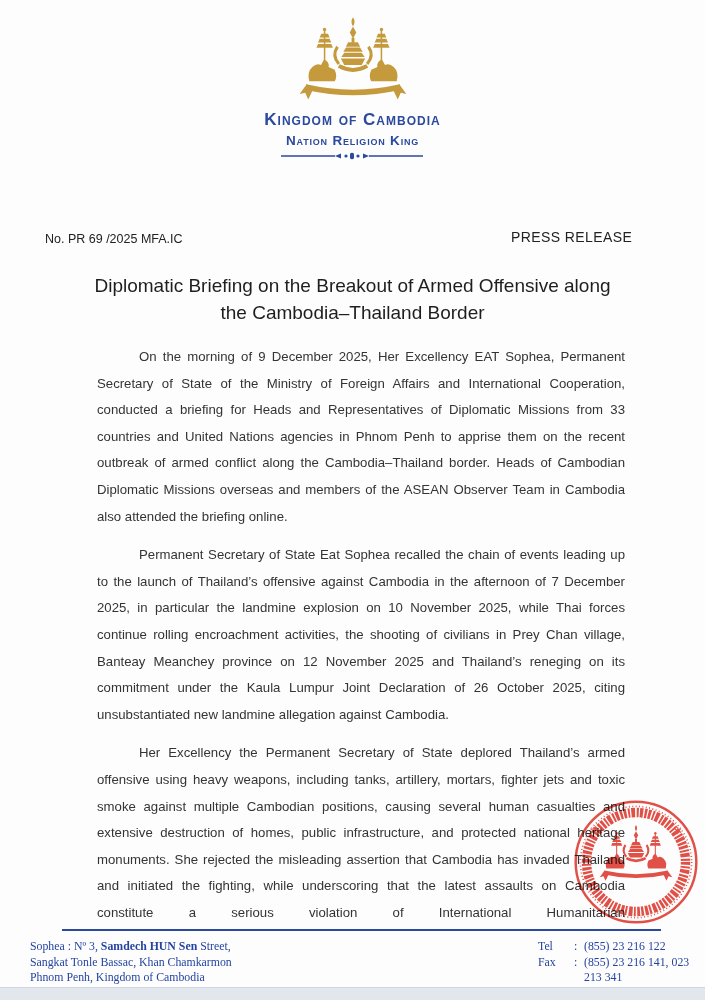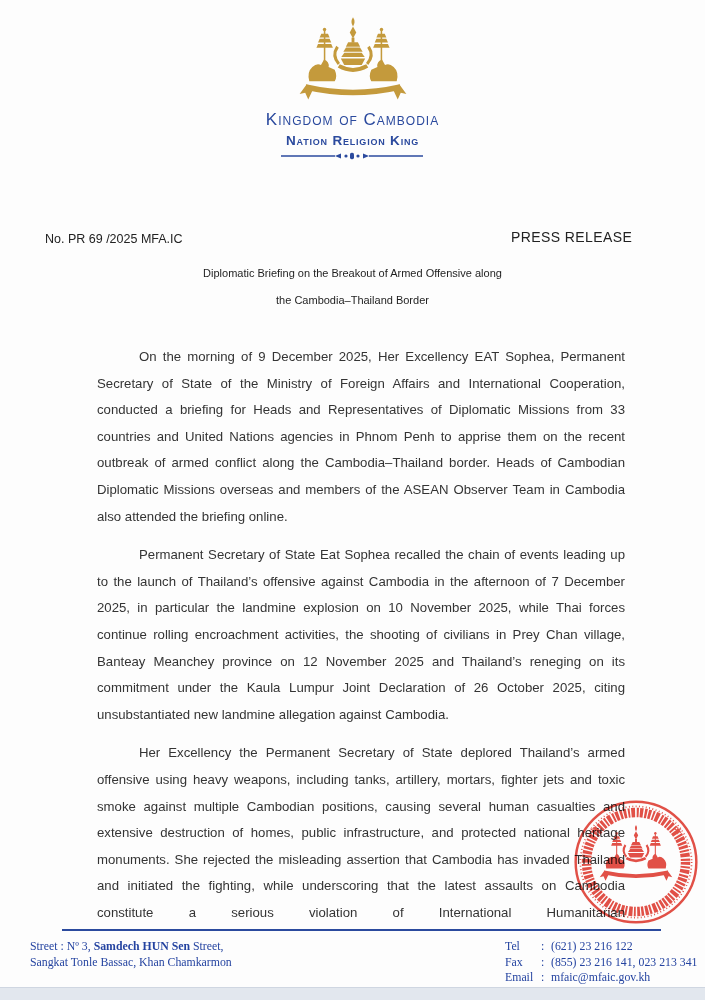--- a/index.html
+++ b/index.html
@@ -16,21 +16,21 @@
   
   .emblem {
     position:absolute; left:292px; top:12px;
     width:122px; height:100px;
     color:#c49a3c;
   }
   .kingdom-title {
     position:absolute; left:0; top:110px; width:100%;
     text-align:center;
     font-variant:small-caps;
-    font-weight:normal;
+    font-weight:bold;
     font-size:17px; letter-spacing:1px;
     color:#2b4a9e;
   }
   .motto {
     position:absolute; left:0; top:133px; width:100%;
     text-align:center;
     font-variant:small-caps;
     font-weight:bold;
     font-size:13.5px; letter-spacing:.8px;
     color:#2b4a9e;
@@ -51,23 +51,23 @@
   .ref-no {
     position:absolute; left:45px; top:199px;
     font-size:12.5px; color:#222;margin-top:33px;
   }
   .doc-type {
     position:absolute; left:511px; top:229px;
     font-size:14px; letter-spacing:.4px; color:#222;
   }
   
   .doc-title {
-    position:absolute; left:0; top:260px; width:100%;
-    text-align:center;
-    font-size:11px; line-height:27px;
+    position:absolute; left:0; top:272px; width:100%;
+    text-align:center;
+    font-size:19px; line-height:27px;
     color:#1e1e1e;
   }
   
   .body-text {
     position:absolute; left:97px; top:344px; width:528px;
     font-size:13.2px; line-height:26.6px;
     text-align:justify;
     color:#343434;
   }
   .body-text p { text-indent:42px; margin-bottom:12px; }
@@ -87,21 +87,21 @@
     width:599px; height:2px;
     background:#2b4a9e;
   }
   .footer {
     font-family:"Liberation Serif", serif;
     color:#2443a0;
     font-size:11.8px; line-height:15.5px;
   }
   .footer-address { position:absolute; left:30px; top:939px; }
   .footer-contacts { position:absolute; left:505px; top:939px; }
-  .contact-row { display:grid; grid-template-columns:36px 10px auto; }
+  .contact-row { display:grid; grid-template-columns:36px 10px auto;margin-left:33px; }
   .bold { font-weight:bold; }
   .bottom-strip {
     position:absolute; left:0; top:987px;
     width:705px; height:13px;
     background:#e2e7ee;
     border-top:1px solid #cfd6e1;
   }
 </style>
 </head>
 <body>
@@ -192,29 +192,30 @@
     <g fill="currentColor">
       <text x="21" y="46" font-size="17" font-family="'DejaVu Sans', sans-serif">*</text>
       <text x="110" y="46" font-size="17" font-family="'DejaVu Sans', sans-serif">*</text>
     </g>
     <use href="#arms" x="26" y="30" width="88" height="66"></use>
   </svg>
 
   <div class="footer-line"></div>
 
   <div class="footer footer-address">
-    <div><span>Street : </span><span>Nº 3, </span><span class="bold">Samdech HUN Sen</span><span> Street,</span></div>
+    <div><span>Sophea : </span><span>Nº 3, </span><span class="bold">Samdech HUN Sen</span><span> Street,</span></div>
     <div>Sangkat Tonle Bassac, Khan Chamkarmon</div>
+    <div>Phnom Penh, Kingdom of Cambodia</div>
   </div>
 
   <div class="footer footer-contacts">
     <div class="contact-row">
       <span>Tel</span>
         <span>:</span>
-        <span>(621) 23 216 122</span>
+        <span>(855) 23 216 122</span>
     </div>
     <div class="contact-row">
       <span>Fax</span>
         <span>:</span>
         <span>(855) 23 216 141, 023 213 341</span>
     </div>
     <div class="contact-row">
       <span>Email</span>
         <span>:</span>
         <span>mfaic@mfaic.gov.kh</span>

